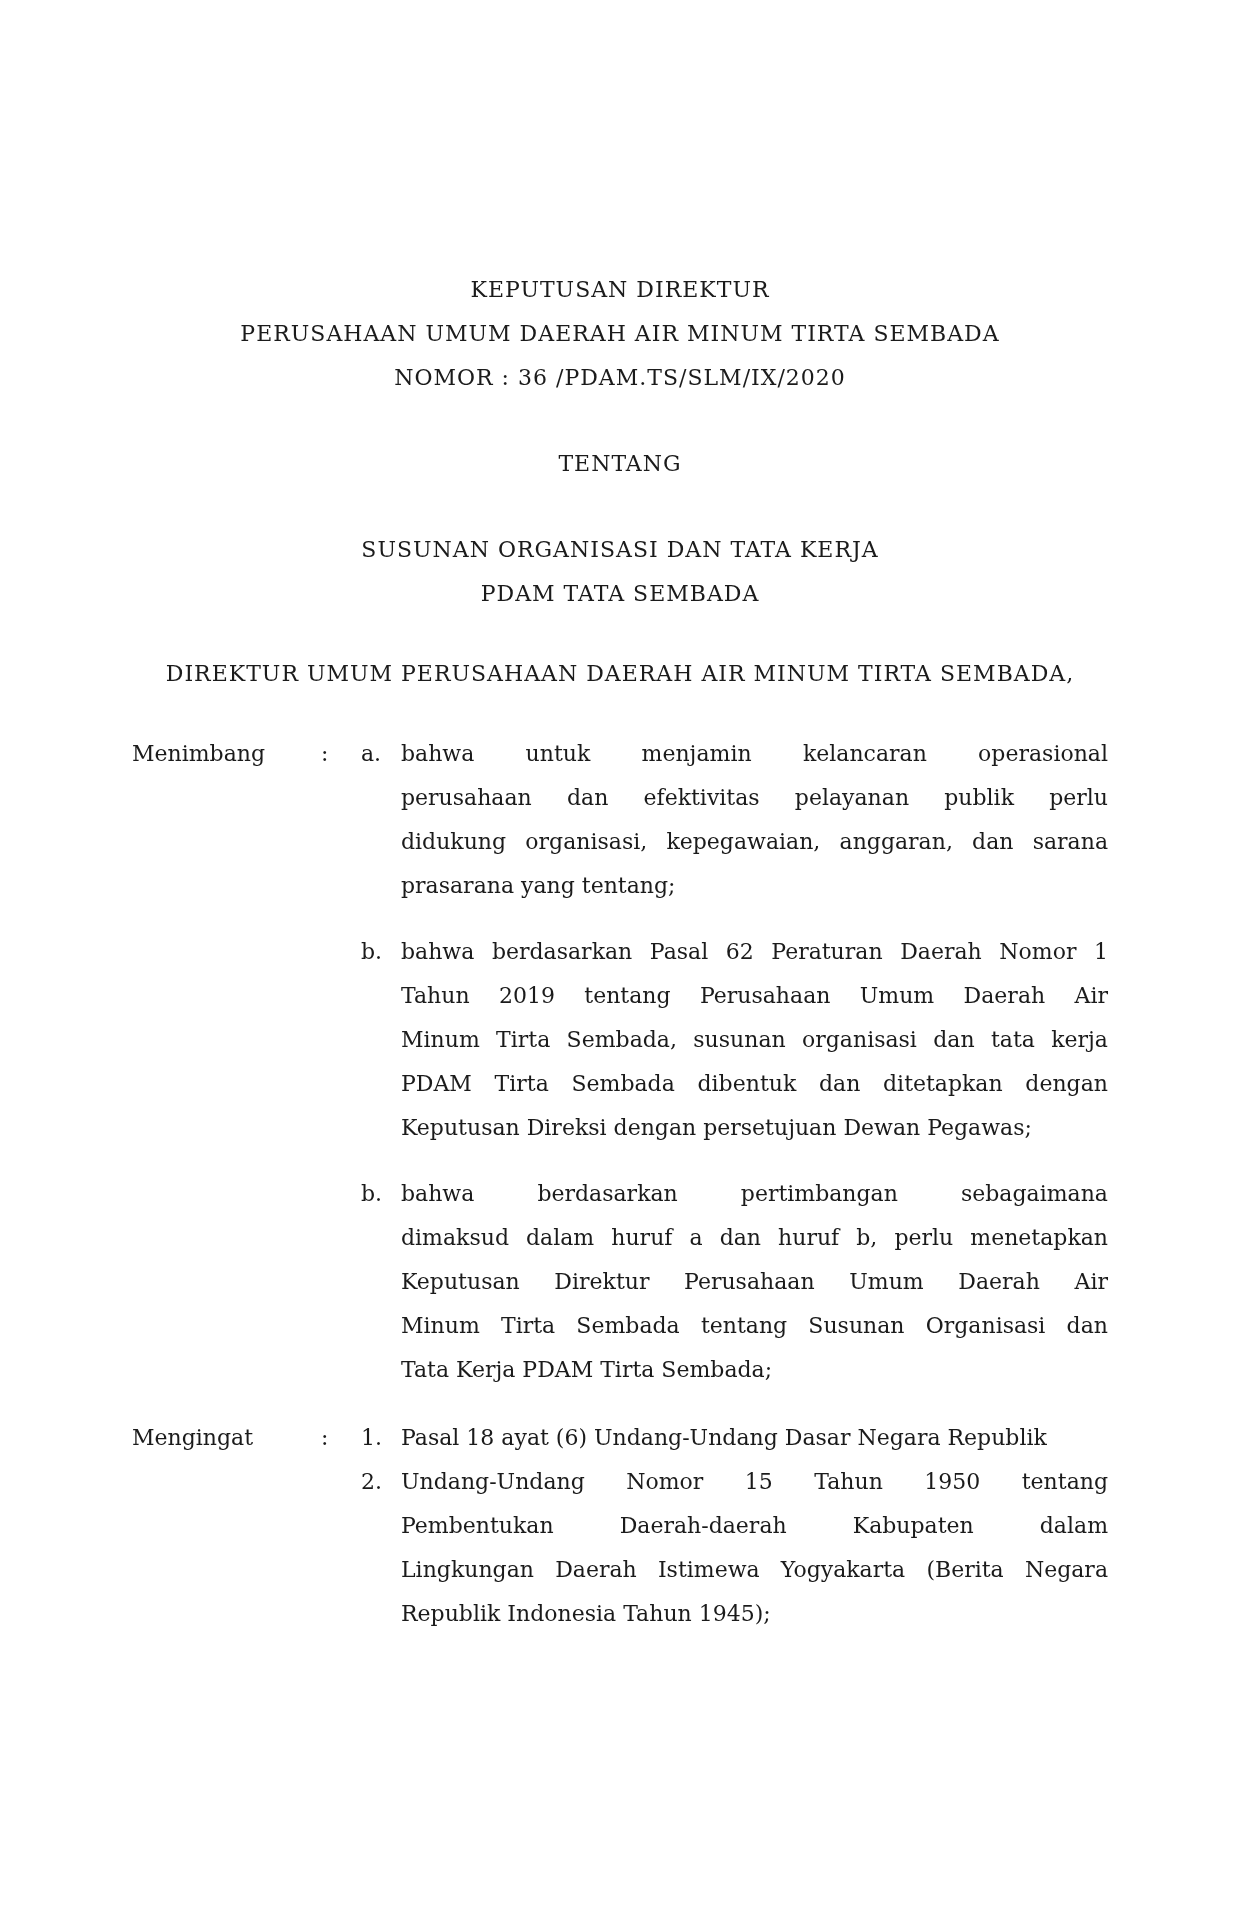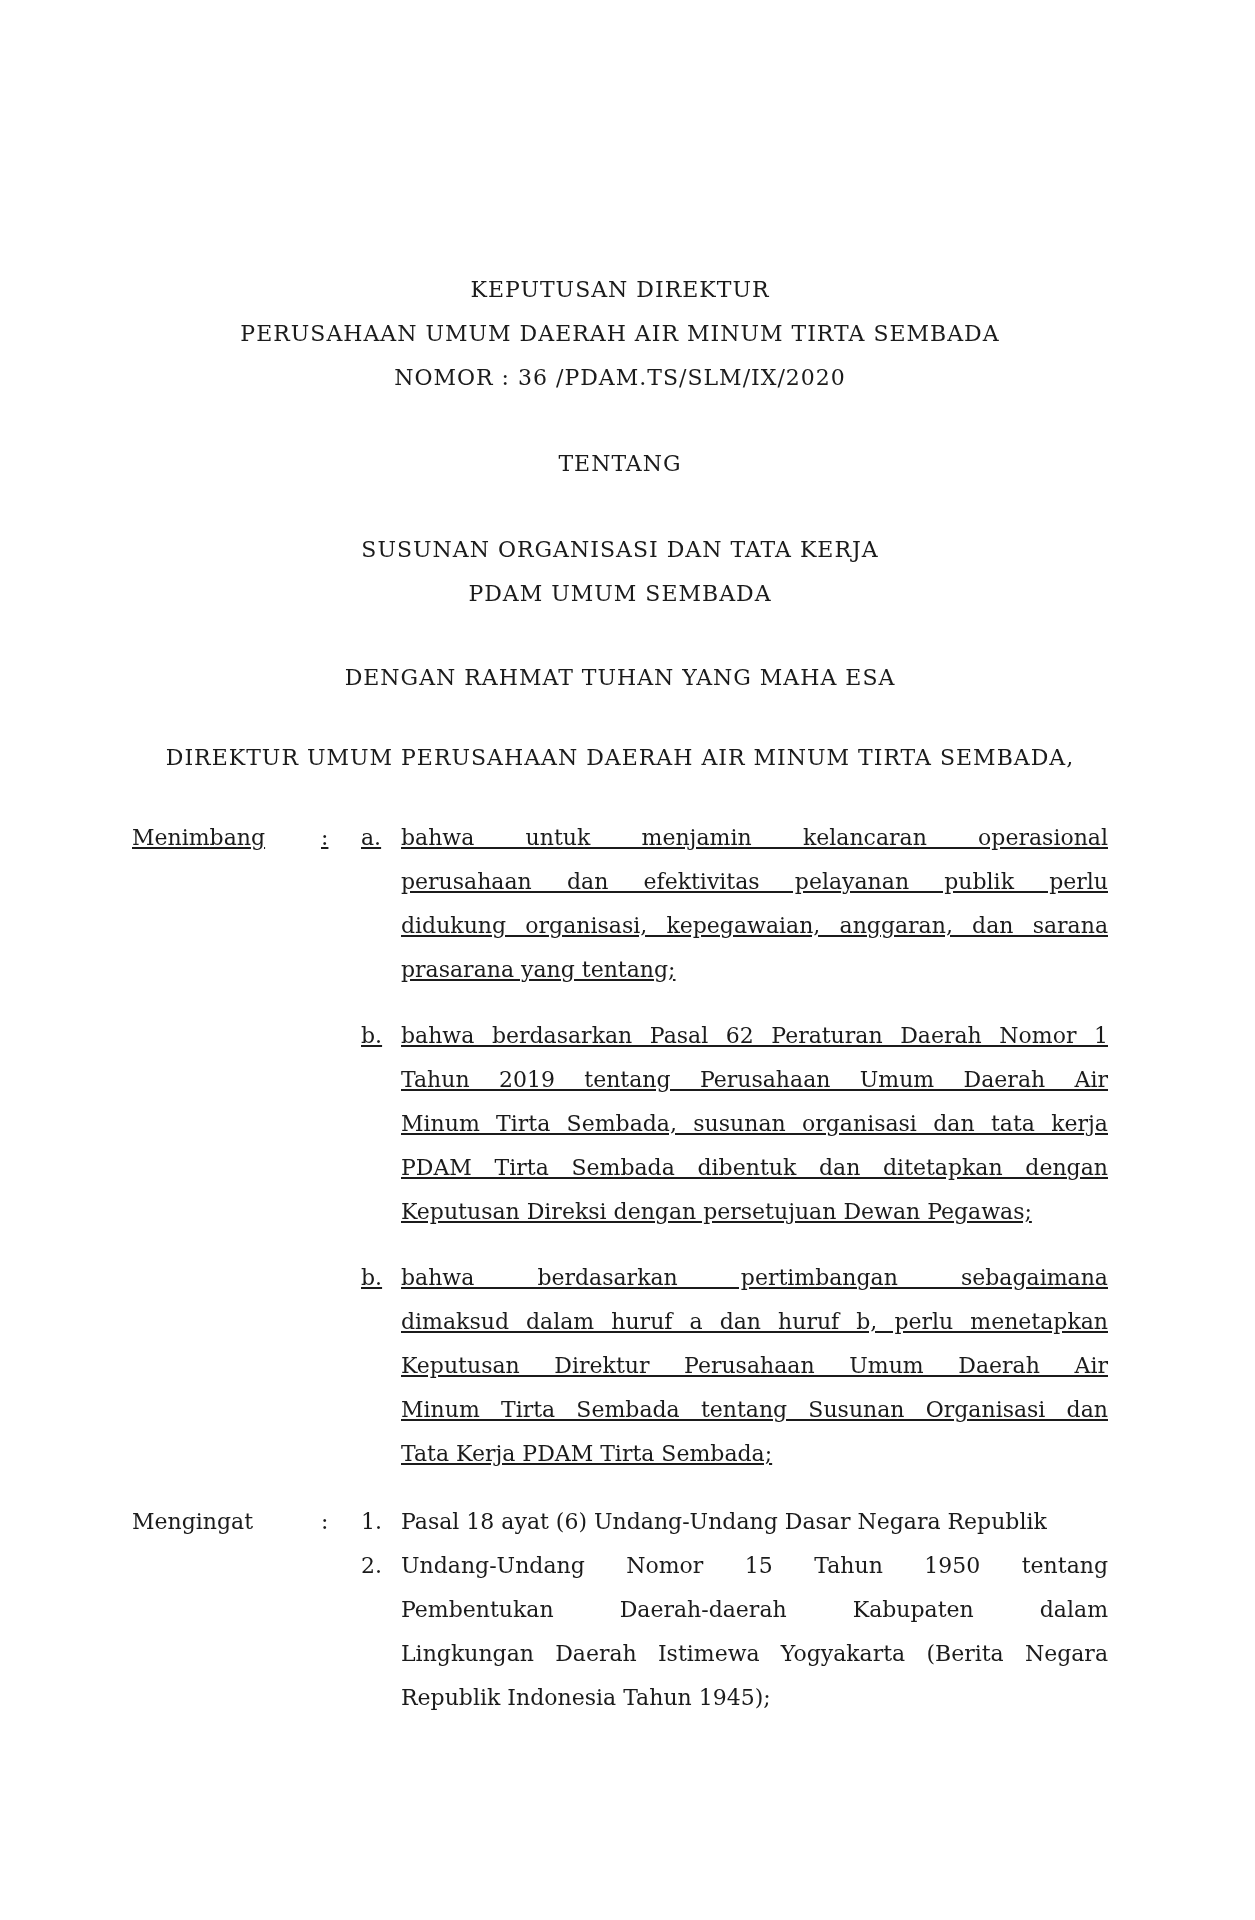--- a/index.html
+++ b/index.html
@@ -26,21 +26,21 @@
   .center-block {
     text-align: center;
     letter-spacing: 1px;
   }
   .cb-tentang    { margin-top: 42px; }
   .cb-subject    { margin-top: 42px; }
   .cb-invocation { margin-top: 40px; }
   .cb-authority  { margin-top: 36px; }
   
   .section { display: flex; }
-  .section-menimbang { margin-top: 36px; text-decoration: underline; }
+  .section-menimbang { margin-top: 36px; }
   .section-mengingat { margin-top: 24px; }
   .sec-label { flex: none; width: 189px; }
   .sec-colon { flex: none; width: 40px; }
   .sec-items { flex: 1 1 auto; min-width: 0; }
   .item { display: flex; }
   .section-menimbang .item + .item { margin-top: 22px; }
   .section-mengingat .item + .item { margin-top: 0; }
   .marker { flex: none; width: 40px; }
   .itext { flex: 1 1 auto; min-width: 0; }
   
@@ -62,26 +62,23 @@
     <div>PERUSAHAAN UMUM DAERAH AIR MINUM TIRTA SEMBADA</div>
     <div>NOMOR : 36 /PDAM.TS/SLM/IX/2020</div>
   </div>
 
   <div class="center-block cb-tentang">
     <div>TENTANG</div>
   </div>
 
   <div class="center-block cb-subject">
     <div>SUSUNAN ORGANISASI DAN TATA KERJA</div>
-    <div>PDAM UMUM SEMBADA</div>
+    <div>PDAM TATA SEMBADA</div>
   </div>
 
-  <div class="center-block cb-invocation">
-    <div>DENGAN RAHMAT TUHAN YANG MAHA ESA</div>
-  </div>
 
   <div class="center-block cb-authority">
     <div>DIREKTUR UMUM PERUSAHAAN DAERAH AIR MINUM TIRTA SEMBADA,</div>
   </div>
 
   <div class="section section-menimbang">
     <div class="sec-label">Menimbang</div>
     <div class="sec-colon">:</div>
     <div class="sec-items">
       <div class="item">

